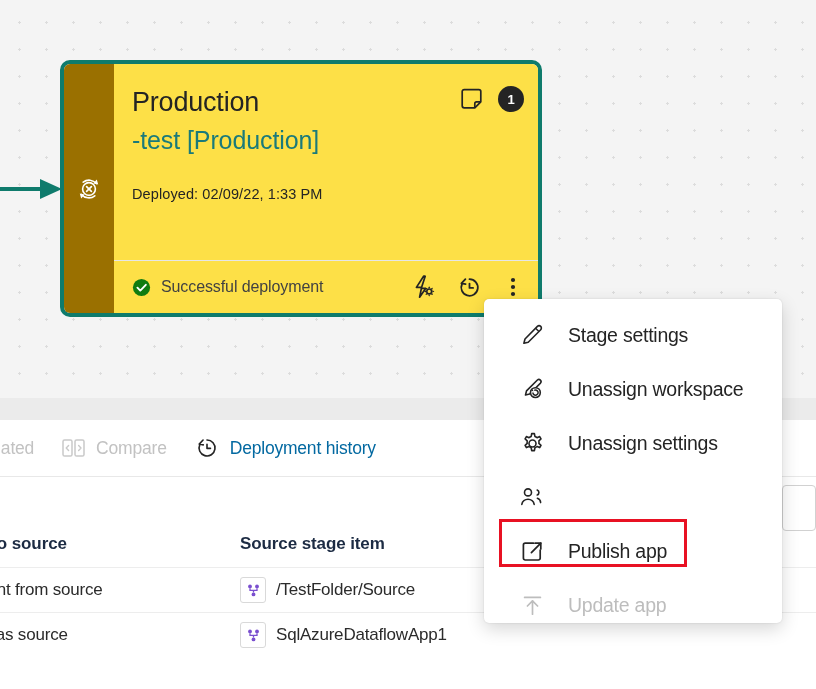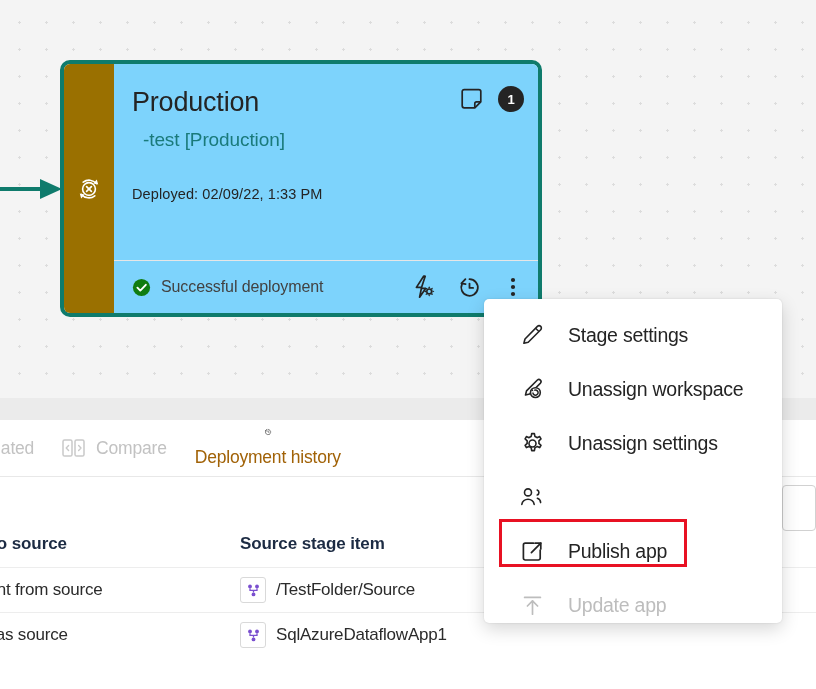--- a/index.html
+++ b/index.html
@@ -26,29 +26,29 @@
   #stage-card{
     position:absolute;left:60px;top:60px;width:482px;height:257px;
     border:4px solid #0f7b6c;border-radius:10px;
     background:#ffffff;box-sizing:border-box;overflow:hidden;
     display:flex;
   }
   #stage-rail{
     width:50px;flex:0 0 50px;background:#9a7000;
     display:flex;align-items:center;justify-content:center;
   }
-  #stage-body{flex:1;display:flex;flex-direction:column;background:#7dd3fc;min-width:0;}
+  #stage-body{flex:1;display:flex;flex-direction:column;background:#fde047;min-width:0;}
   #card-main{flex:1;padding:22px 18px 0 18px;position:relative;}
   #card-title{
     font-size:27px;line-height:32px;color:#242424;font-weight:400;
     letter-spacing:-0.2px;
   }
   #card-subtitle{
-    margin-top:10px;font-size:19px;line-height:24px;color:#1a7a7a;
-    letter-spacing:-0.1px;white-space:nowrap;margin-left:11px;
+    margin-top:10px;font-size:25px;line-height:24px;color:#1a7a7a;
+    letter-spacing:-0.1px;white-space:nowrap;
   }
   #card-deployed{
     position:absolute;left:18px;top:122px;
     font-size:14.5px;color:#242424;letter-spacing:0.1px;
   }
   #card-head-icons{
     position:absolute;right:14px;top:22px;display:flex;align-items:center;gap:14px;
   }
   #badge-count{
     width:26px;height:26px;border-radius:50%;background:#242424;color:#fff;
@@ -70,21 +70,21 @@
   }
   #panel-toolbar{
     height:57px;display:flex;align-items:center;gap:0;padding-left:0;
     border-bottom:1px solid #e8e8e8;box-sizing:border-box;
   }
   .tb-item{
     display:flex;align-items:center;gap:11px;padding:0 14px;height:40px;
     font-size:17.5px;letter-spacing:-0.2px;white-space:nowrap;cursor:pointer;
   }
   .tb-item.disabled{color:#c2c2c2;cursor:default;}
-  .tb-item.active{color:#a16207;flex-direction:column;}
+  .tb-item.active{color:#0369a1;}
   #tb-related{padding-left:0;margin-left:-18px;}
 
   #toolbar-right{
     position:absolute;right:0;top:57px;display:flex;gap:8px;padding:8px 0 0 0;
   }
   .ghost-btn{
     width:34px;height:46px;border:1px solid #d1d1d1;border-radius:4px;
     background:#fff;box-sizing:border-box;
   }
   .ghost-btn.clip{border-right:none;border-radius:4px 0 0 4px;}

